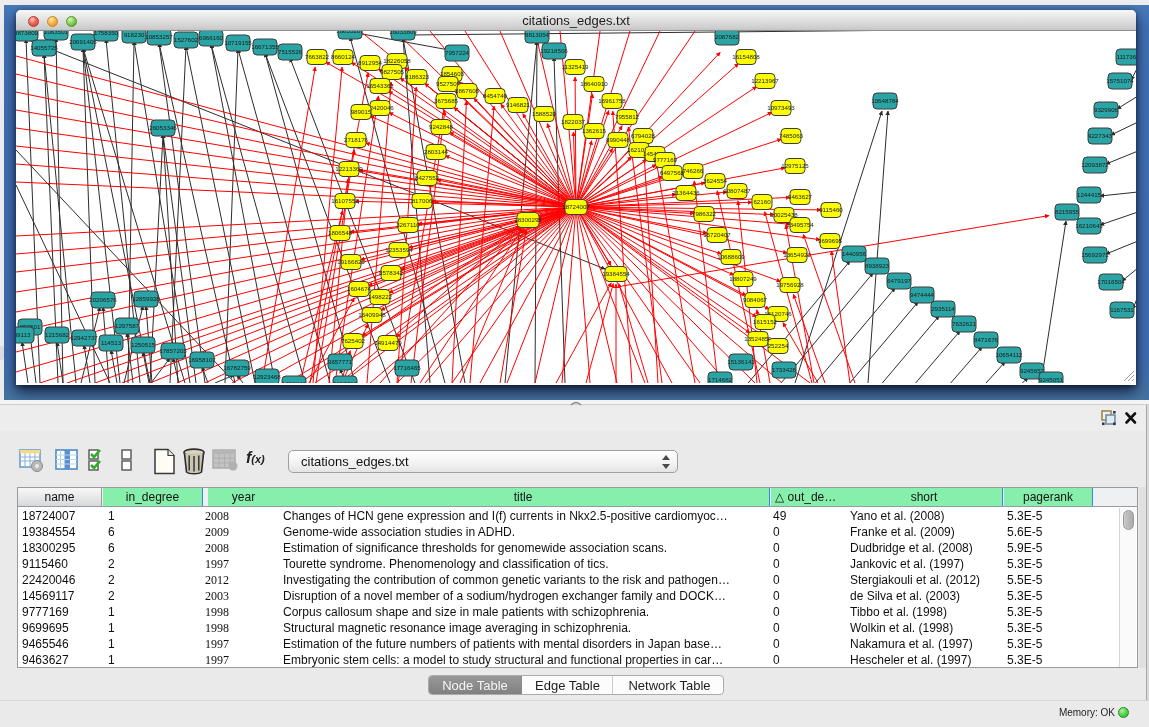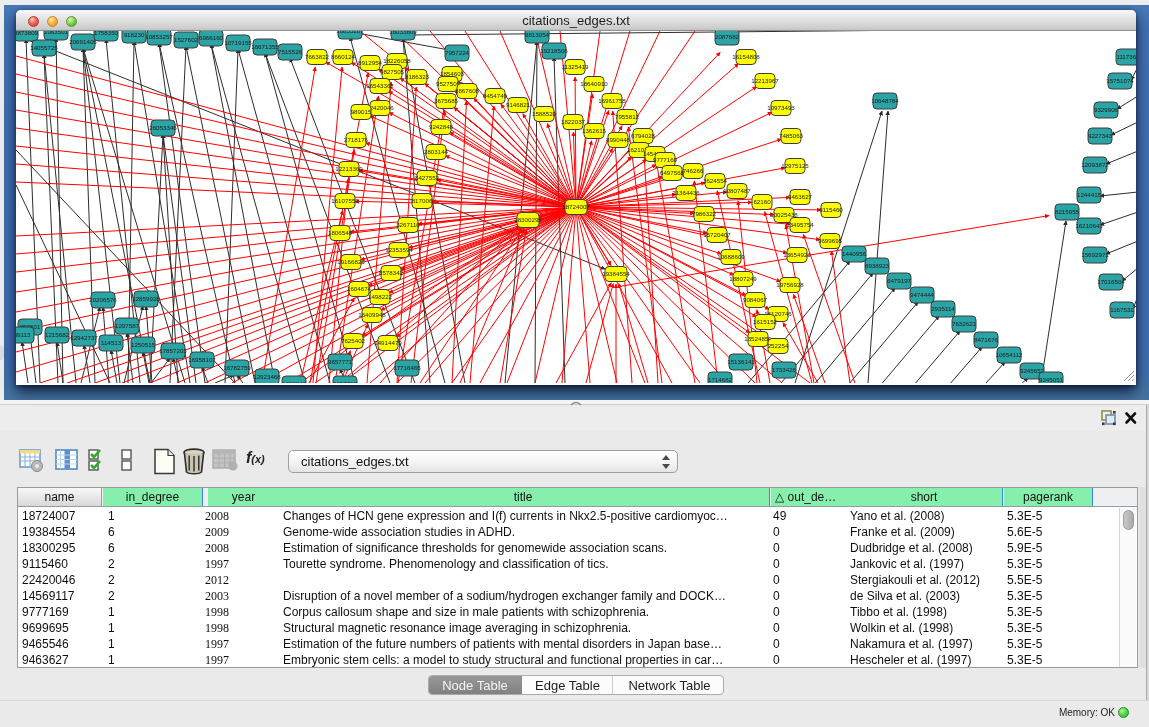--- a/index.html
+++ b/index.html
@@ -737,20 +737,21 @@
       <span class="c3">1997</span>
       <span class="c4">Tourette syndrome. Phenomenology and classification of tics.</span>
       <span class="c5">0</span>
       <span class="c6">Jankovic et al. (1997)</span>
       <span class="c7">5.3E-5</span>
     </div>
 <div class="trow" style="top:572px">
       <span class="c1">22420046</span>
       <span class="c2">2</span>
       <span class="c3">2012</span>
+      <span class="c4">Investigating the contribution of common genetic variants to the risk and pathogen…</span>
       <span class="c5">0</span>
       <span class="c6">Stergiakouli et al. (2012)</span>
       <span class="c7">5.5E-5</span>
     </div>
 <div class="trow" style="top:588px">
       <span class="c1">14569117</span>
       <span class="c2">2</span>
       <span class="c3">2003</span>
       <span class="c4">Disruption of a novel member of a sodium/hydrogen exchanger family and DOCK…</span>
       <span class="c5">0</span>

